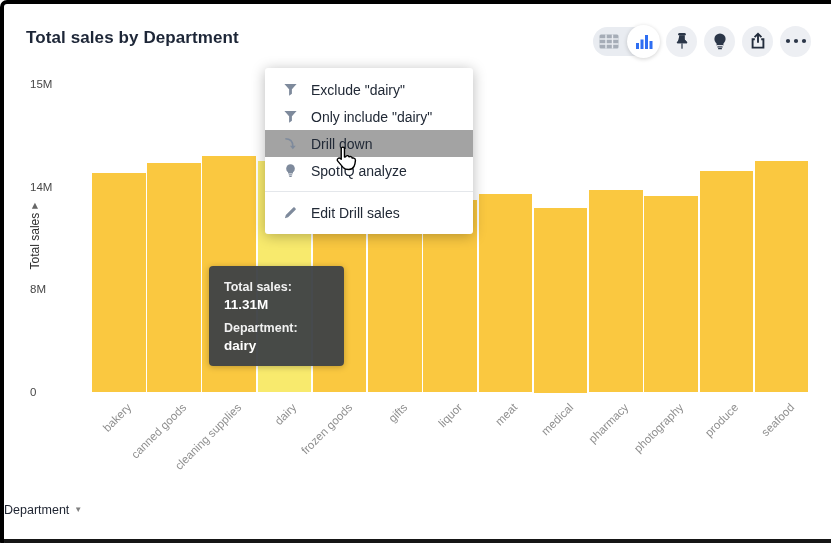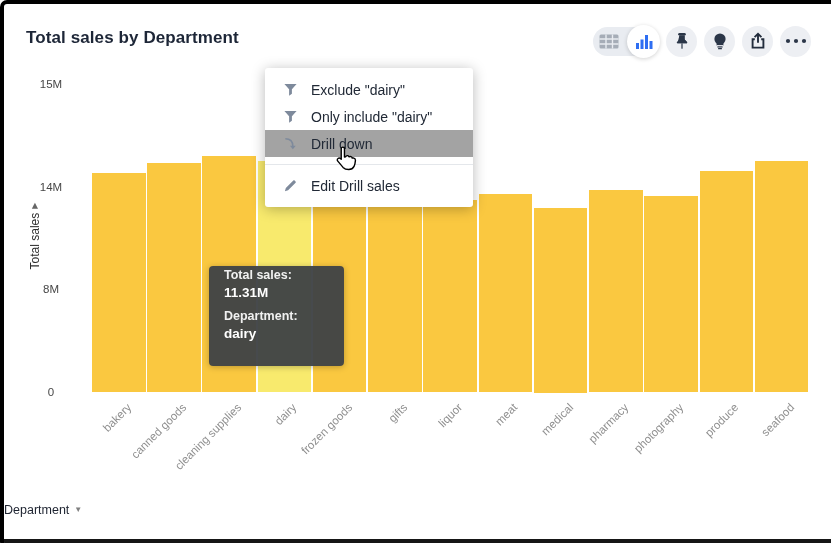--- a/index.html
+++ b/index.html
@@ -10,36 +10,36 @@
 
   
   .toolbar{position:absolute;top:21px;right:22px;height:32px;z-index:6;display:flex;align-items:center;gap:7px;}
   .toggle-pill{position:relative;width:66px;height:29px;border-radius:15px;background:#e9ecf1;display:flex;align-items:center;}
   .toggle-left{position:absolute;left:6px;top:7px;}
   .toggle-circle{position:absolute;right:-1px;top:-2px;width:33px;height:33px;border-radius:50%;background:#fff;box-shadow:0 1px 4px rgba(0,0,0,.18);display:flex;align-items:center;justify-content:center;}
   .circ-btn{width:31px;height:31px;border-radius:50%;background:#edeff3;display:flex;align-items:center;justify-content:center;}
 
   
   .bar{position:absolute;z-index:1;}
-  .ytick{position:absolute;width:42px;text-align:center;font-size:11.5px;color:#474747;z-index:1;}
+  .ytick{position:absolute;width:42px;text-align:left;font-size:11.5px;color:#474747;z-index:1;}
   .xlabel{position:absolute;width:124px;height:15px;text-align:right;font-size:11.5px;color:#8f8f8f;transform:rotate(-45deg);transform-origin:100% 0%;white-space:nowrap;z-index:1;}
   .y-axis-title{position:absolute;left:-69px;top:225px;width:200px;text-align:center;transform:rotate(-90deg);font-size:12px;color:#2e2e2e;font-weight:500;z-index:1;}
   .y-axis-title .caret{display:inline-block;font-size:8px;color:#666;margin-left:4px;vertical-align:2px;}
   .x-axis-title{position:absolute;left:0;right:0;top:499px;font-size:12.5px;color:#1d2330;font-weight:500;z-index:1;}
   .x-axis-title .caret{font-size:8px;color:#808080;margin-left:5px;vertical-align:2px;}
 
   
   .menu{position:absolute;left:261px;top:64px;width:208px;background:#ffffff;border-radius:3px;box-shadow:0 2px 14px rgba(0,0,0,.28);padding:8px 0;z-index:8;}
   .menu-item{height:27px;display:flex;align-items:center;padding-left:17px;gap:13px;font-size:14px;color:#212936;cursor:pointer;}
   .menu-item.hl{background:#a3a3a3;}
   .menu-item .mi{width:16px;height:16px;flex:0 0 16px;display:flex;align-items:center;justify-content:center;}
   .menu-sep{height:1px;background:#e4e7eb;margin:7px 0;}
 
   
-  .tooltip{position:absolute;left:205px;top:262px;width:135px;height:100px;background:rgba(63,67,70,.96);border-radius:4px;padding:1px 15px;box-sizing:border-box;color:#fff;z-index:5;box-shadow:0 1px 6px rgba(0,0,0,.25);}
+  .tooltip{position:absolute;left:205px;top:262px;width:135px;height:100px;background:rgba(63,67,70,.96);border-radius:4px;padding:13px 15px;box-sizing:border-box;color:#fff;z-index:5;box-shadow:0 1px 6px rgba(0,0,0,.25);}
   .tt-label{font-size:12.5px;font-weight:600;color:rgba(255,255,255,.92);line-height:1.35;}
   .tt-value{font-size:13.5px;font-weight:700;line-height:1.35;}
   .tt-group + .tt-group{margin-top:6px;}
 
   .cursor{position:absolute;left:328px;top:141px;z-index:12;}
 </style>
 </head>
 <body>
 
 <div class="frame">
@@ -169,20 +169,31 @@
     </div>
     <div class="menu-item hl">
       <span class="mi">
         <svg width="15" height="15" viewBox="0 0 16 16" fill="none">
           <path d="M2.5 3 C8.5 3 10.5 6.2 10.5 11" stroke="#7e8a9c" stroke-width="1.6"></path>
           <path d="M10.5 14.2 L7.4 10.4 L13.6 10.4 Z" fill="#7e8a9c"></path>
         </svg>
       </span>
       <span>Drill down</span>
     </div>
+    <div class="menu-item">
+      <span class="mi">
+        <svg width="15" height="15" viewBox="0 0 16 16">
+          <circle cx="8" cy="6" r="4.6" fill="#7e8a9c"></circle>
+          <path d="M5.4 9 h5.2 v2.3 h-5.2 Z" fill="#7e8a9c"></path>
+          <rect x="6" y="12" width="4" height="1.2" rx="0.6" fill="#7e8a9c"></rect>
+          <rect x="6.6" y="13.8" width="2.8" height="1.1" rx="0.55" fill="#7e8a9c"></rect>
+        </svg>
+      </span>
+      <span>SpotIQ analyze</span>
+    </div>
     <div class="menu-sep"></div>
     <div class="menu-item">
       <span class="mi">
         <svg width="15" height="15" viewBox="0 0 16 16">
           <path d="M2 14 l1-3.4 8-8 c.4-.4 1-.4 1.4 0 l1 1 c.4.4.4 1 0 1.4 l-8 8 Z" fill="#7e8a9c"></path>
         </svg>
       </span>
       <span>Edit Drill sales</span>
     </div>
   </div>

